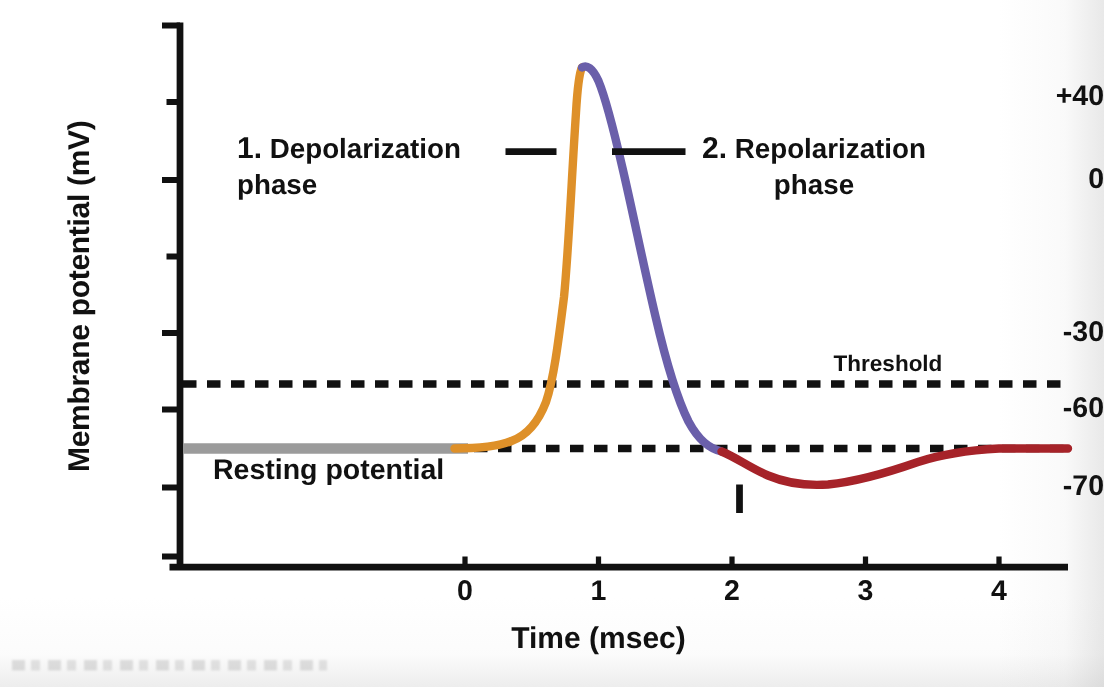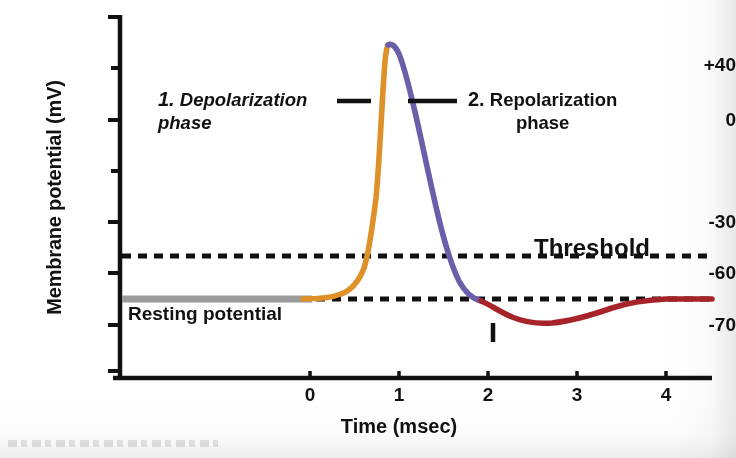--- a/index.html
+++ b/index.html
@@ -70,31 +70,31 @@
   
   .ann{
     position:absolute;
     font-weight:bold;
     font-size:18.5px;
     line-height:1.18;
     color:#111;
     white-space:pre-line;
   }
   .ann .num{font-size:20px;}
-  #ann-depol{left:158px;top:88px;text-align:left;font-style:italic;}
+  #ann-depol{left:158px;top:88px;text-align:left;}
   #ann-repol{left:468px;top:88px;text-align:center;}
   #ann-under{left:412px;top:340px;text-align:left;}
   #lbl-threshold{
     position:absolute;left:592px;top:234px;
-    font-weight:bold;font-size:24px;color:#111;
+    font-weight:bold;font-size:15px;color:#111;
     transform:translateX(-50%);
     white-space:nowrap;
   }
   #lbl-resting{
-    position:absolute;left:128px;top:303px;
+    position:absolute;left:142px;top:303px;
     font-weight:bold;font-size:19px;color:#111;
     white-space:nowrap;
   }
 
   
   #caption-artifact{
     position:absolute;left:8px;top:440px;width:210px;height:7px;
     background:repeating-linear-gradient(to right,
       rgba(120,120,120,.40) 0px, rgba(120,120,120,.40) 9px,
       rgba(255,255,255,0) 9px, rgba(255,255,255,0) 13px,

